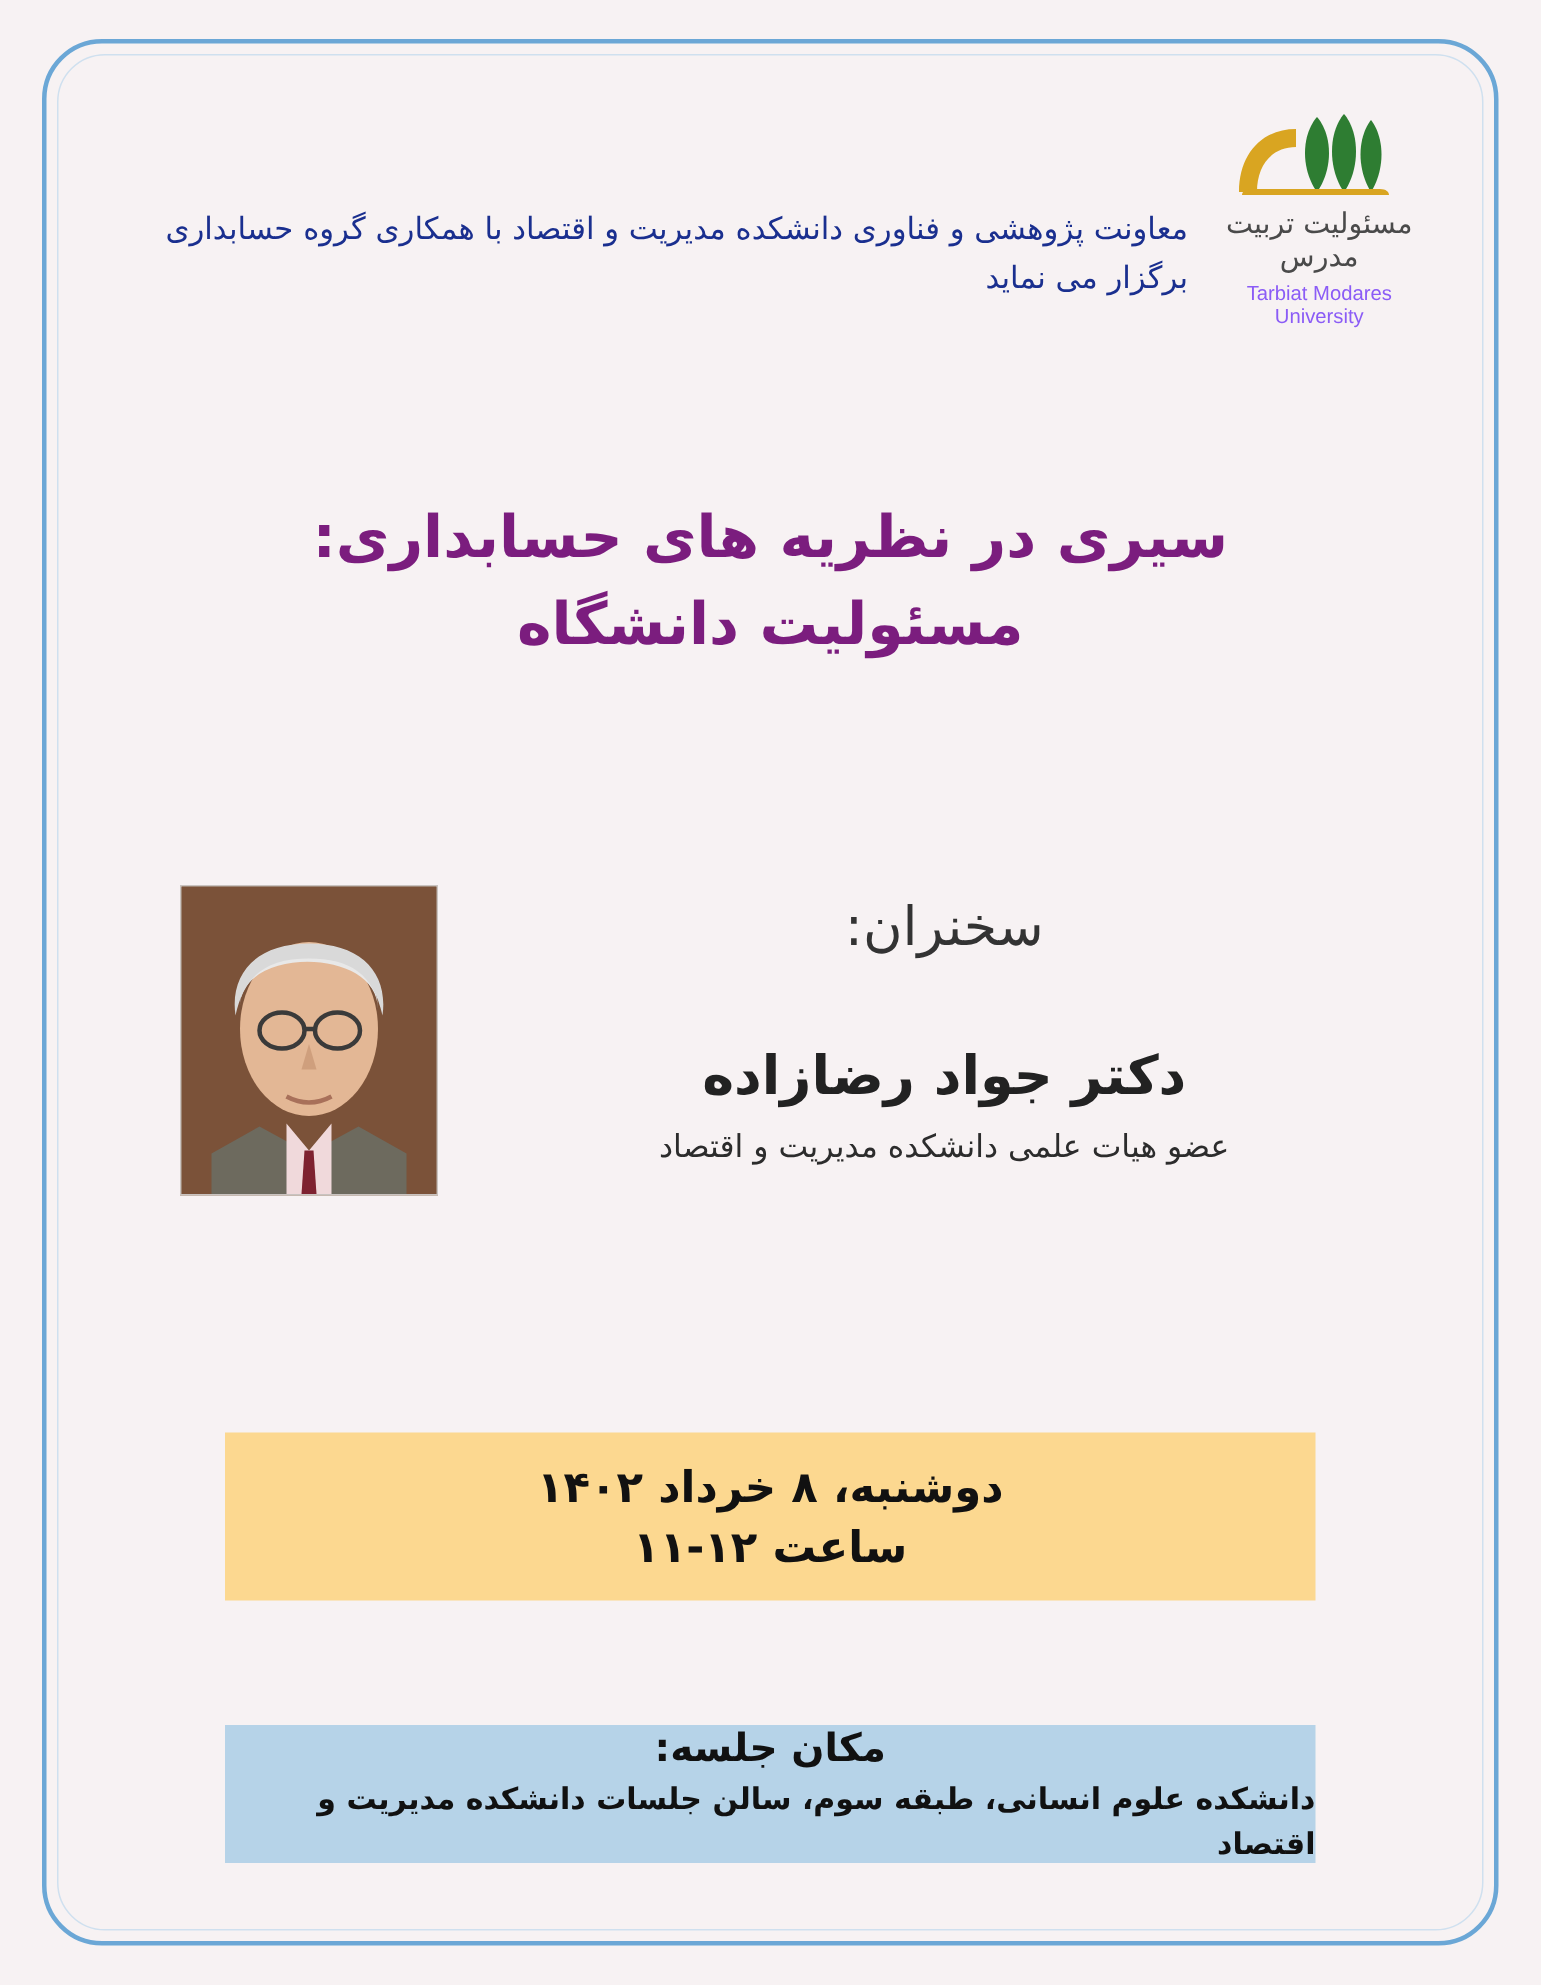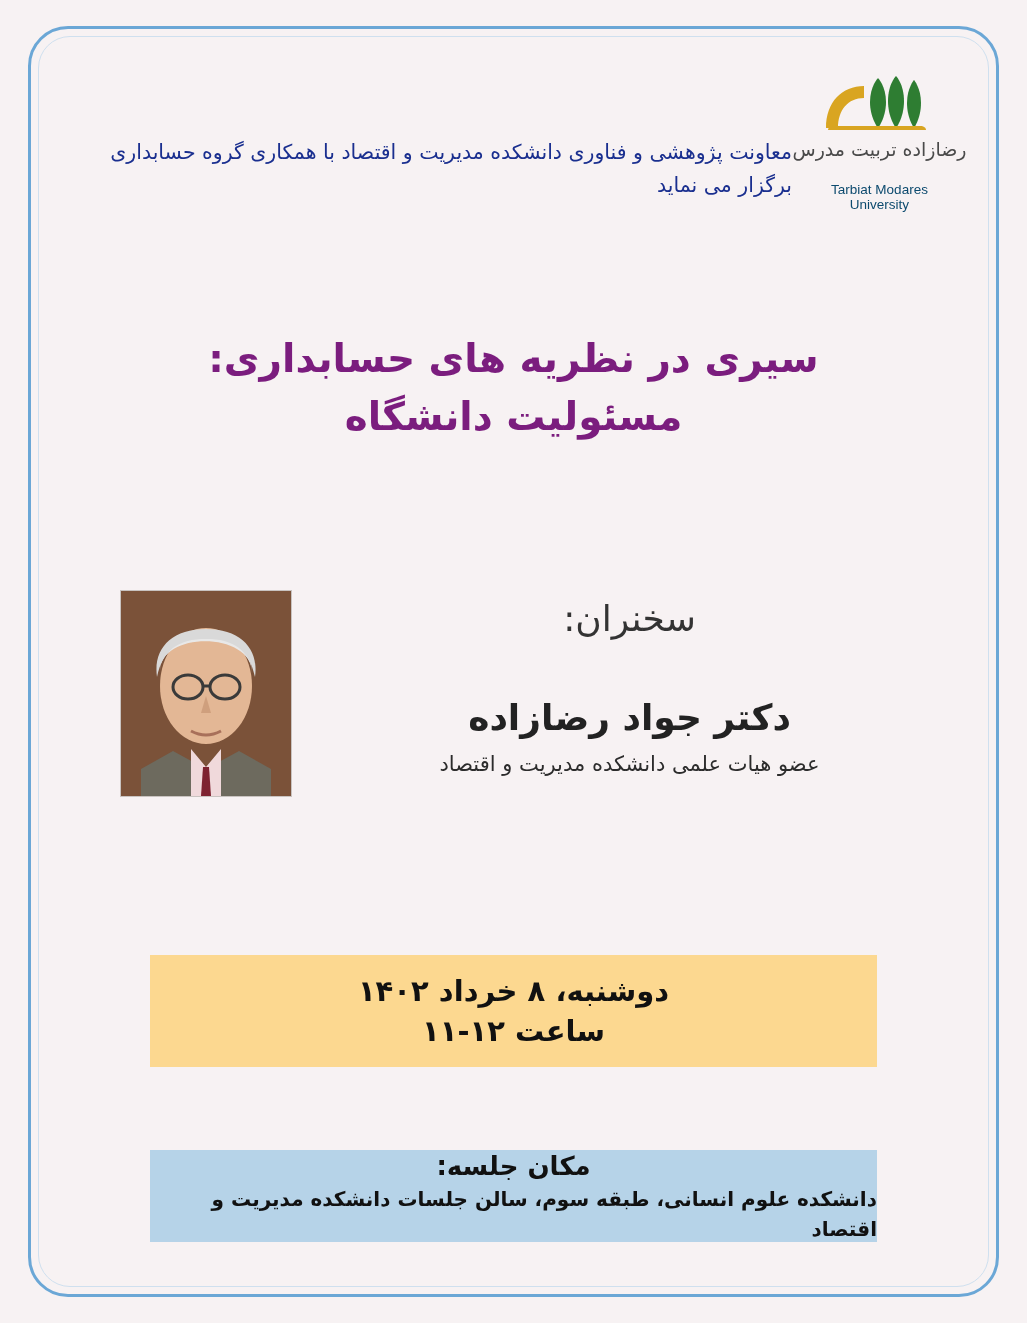--- a/index.html
+++ b/index.html
@@ -68,23 +68,23 @@
   .logo-fa {
     font-size: 19px;
     color: #4a4a4a;
     letter-spacing: 1px;
     margin-top: -6px;
     font-family: "DejaVu Sans", sans-serif;
   }
   .logo-en {
     font-size: 13.5px;
     line-height: 15px;
-    color: #0c4a6e;
+    color: #8b5cf6;
     font-family: "Liberation Sans", sans-serif;
-    margin-top: 22px;
+    margin-top: 6px;
     direction: ltr;
   }
   .org-line {
     flex: 1 1 auto;
     padding-top: 78px;
     padding-left: 20px;
     text-align: right;
     font-size: 20.5px;
     line-height: 33px;
     font-weight: normal;
@@ -219,21 +219,21 @@
   <div class="header">
 
     <div class="logo">
       <svg class="logo-mark" width="120" height="72" viewBox="0 0 120 72">
         <path d="M58 6 C58 6 50 14 50 30 C50 46 58 56 58 56 C58 56 66 46 66 30 C66 14 58 6 58 6 Z" fill="#2e7d32"></path>
         <path d="M76 4 C76 4 68 12 68 29 C68 46 76 56 76 56 C76 56 84 46 84 29 C84 12 76 4 76 4 Z" fill="#2e7d32"></path>
         <path d="M94 8 C94 8 87 16 87 31 C87 46 94 56 94 56 C94 56 101 46 101 31 C101 16 94 8 94 8 Z" fill="#2e7d32"></path>
         <path d="M6 56 C6 30 22 14 44 14 L44 26 C28 26 18 38 18 56 Z" fill="#d9a521"></path>
         <path d="M8 58 C8 56 10 54 14 54 L100 54 C104 54 106 56 106 58 Z" fill="#d9a521"></path>
       </svg>
-      <div class="logo-fa">رضازاده تربیت مدرس</div>
+      <div class="logo-fa">مسئولیت تربیت مدرس</div>
       <div class="logo-en">
         <div>Tarbiat Modares</div>
         <div>University</div>
       </div>
     </div>
 
     <div class="org-line">معاونت پژوهشی و فناوری دانشکده مدیریت و اقتصاد با همکاری گروه حسابداری برگزار می نماید</div>
   </div>
 
   <div class="title">سیری در نظریه های حسابداری: مسئولیت دانشگاه</div>

